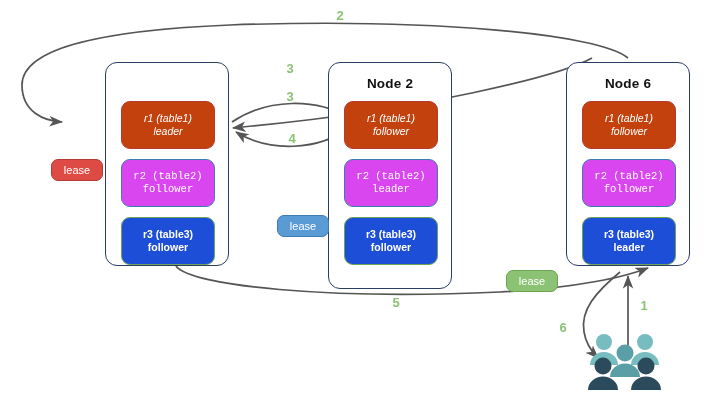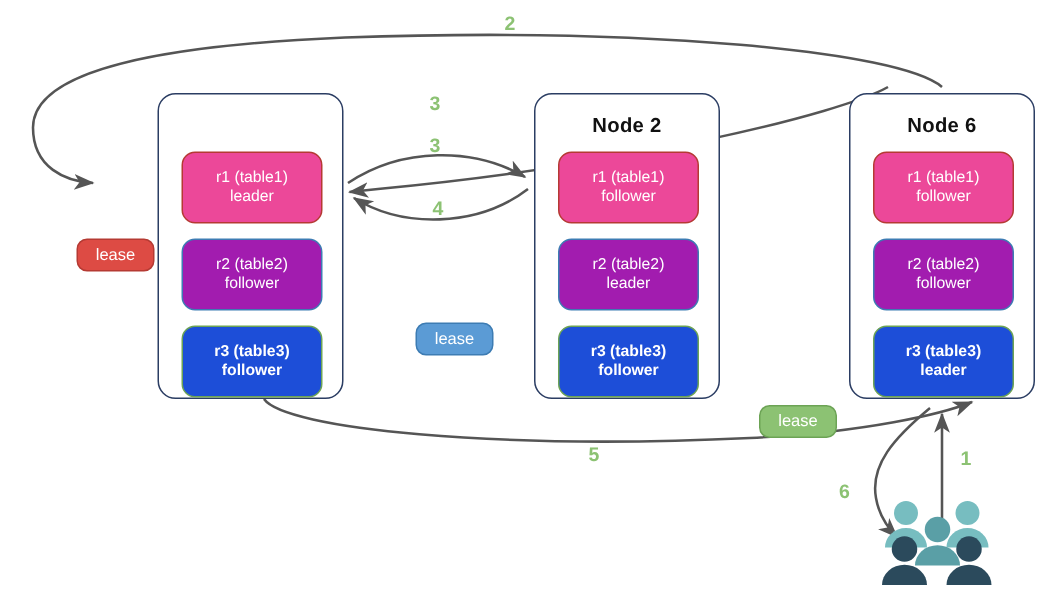--- a/index.html
+++ b/index.html
@@ -10,22 +10,22 @@
 
   .node{position:absolute;border:1.6px solid #2b3d63;border-radius:12px;
         background:#ffffff;box-sizing:border-box;}
   .node-title{position:absolute;left:0;right:0;top:13px;text-align:center;
               font-size:13.5px;font-weight:bold;color:#111111;letter-spacing:.2px;}
 
   .replica{position:absolute;left:15px;width:94px;height:48px;border-radius:9px;
            box-sizing:border-box;display:flex;flex-direction:column;
            align-items:center;justify-content:center;color:#ffffff;
            font-size:10.5px;line-height:13.5px;text-align:center;}
-  .rep-r1{background:#ec4899;border:1.3px solid #b53a33;}
-  .rep-r2{background:#a21caf;border:1.3px solid #3d7cb3;}
+  .rep-r1{background:#c2410c;border:1.3px solid #b53a33;font-style:italic;}
+  .rep-r2{background:#d946ef;border:1.3px solid #3d7cb3;font-family:Liberation Mono, monospace;}
   .rep-r3{background:#1d4ed8;border:1.3px solid #6ca355;font-weight:bold;}
   .rslot0{top:38px;} .rslot1{top:96px;} .rslot2{top:154px;}
 
   .lease{position:absolute;border-radius:7px;box-sizing:border-box;
          display:flex;align-items:center;justify-content:center;
          color:#ffffff;font-size:11px;width:52px;height:22px;margin-top:48px;}
   .lease-red{background:#dd4b44;border:1.3px solid #b53a33;}
   .lease-blue{background:#5b9bd5;border:1.3px solid #3d7cb3;}
   .lease-green{background:#8cc273;border:1.3px solid #6ca355;}
 
@@ -71,21 +71,21 @@
     <div class="replica rep-r2 rslot1">
       <span>r2 (table2)</span>
       <span>follower</span>
     </div>
     <div class="replica rep-r3 rslot2">
       <span>r3 (table3)</span>
       <span>follower</span>
     </div>
   </div>
 
-  <div class="node" style="left:356px;top:62px;width:124px;height:204px;">
+  <div class="node" style="left:328px;top:62px;width:124px;height:227px;">
     <div class="node-title">Node 2</div>
     <div class="replica rep-r1 rslot0">
       <span>r1 (table1)</span>
       <span>follower</span>
     </div>
     <div class="replica rep-r2 rslot1">
       <span>r2 (table2)</span>
       <span>leader</span>
     </div>
     <div class="replica rep-r3 rslot2">

